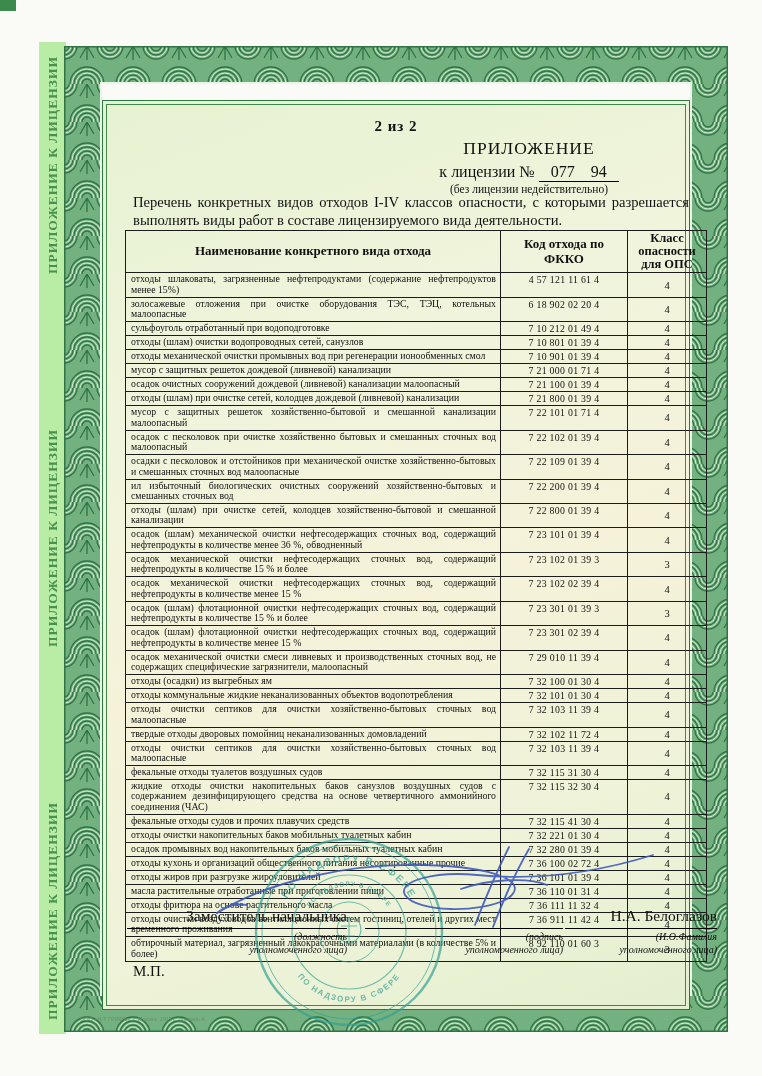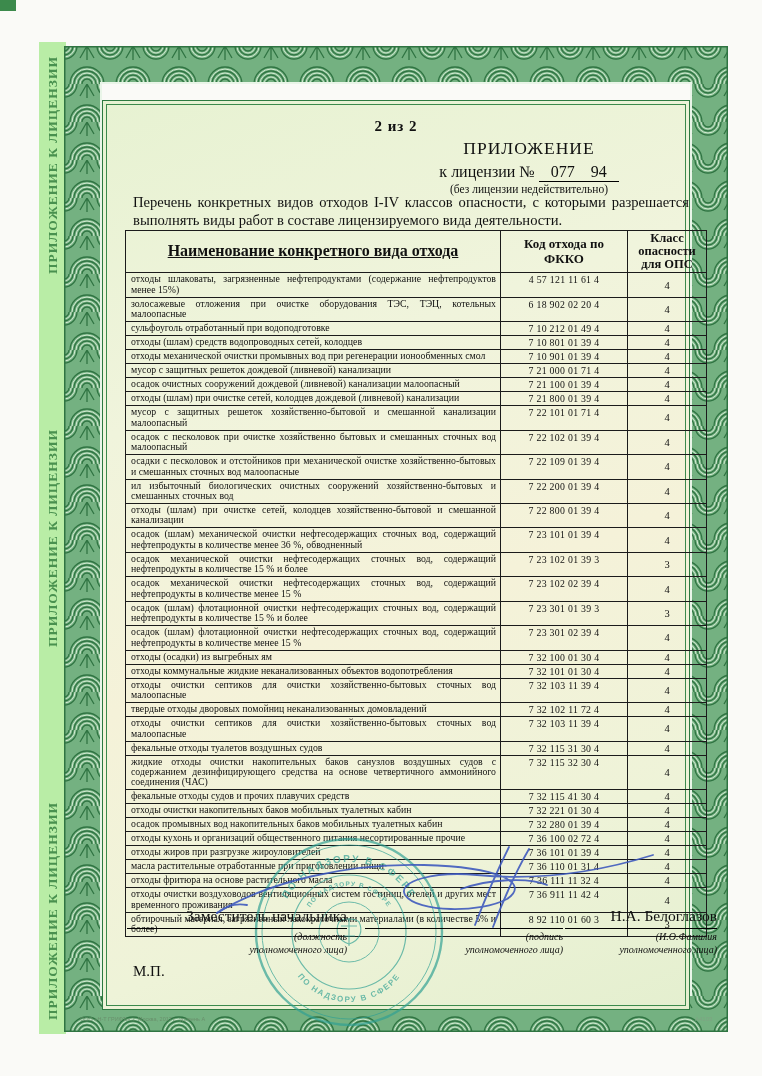--- a/index.html
+++ b/index.html
@@ -49,21 +49,21 @@
 
   .intro{position:absolute;top:93px;left:30px;width:556px;
     font-size:14.6px;line-height:1.22;text-align:justify;}
 
   table.waste{
     position:absolute;top:129px;left:22px;width:562px;
     border-collapse:collapse;table-layout:fixed;
   }
   table.waste th,table.waste td{border:1px solid #1b1b1b;}
   table.waste{border:1.6px solid #1b1b1b;}
-  th.h-name{width:366px;font-size:16px;padding:2px 4px;line-height:1.15;text-decoration:underline;}
+  th.h-name{width:366px;font-size:13px;padding:2px 4px;line-height:1.15;}
   th.h-code{width:122px;font-size:13px;padding:2px 2px;line-height:1.1;}
   th.h-class{width:74px;font-size:12.5px;padding:1px 2px;line-height:1.05;font-family:Liberation Serif, serif;}
   thead th{font-weight:bold;text-align:center;vertical-align:middle;height:36px;}
   td.c-name{font-size:9.8px;line-height:1.07;padding:1px 4px 1.5px 5px;
     text-align:justify;vertical-align:top;}
   td.c-code{font-size:9.8px;padding:1px 2px;text-align:center;vertical-align:top;
     white-space:nowrap;letter-spacing:0.3px;}
   td.c-class{font-size:10.5px;text-align:center;vertical-align:middle;}
 
   
@@ -161,21 +161,21 @@
           <td class="c-name">золосажевые отложения при очистке оборудования ТЭС, ТЭЦ, котельных малоопасные</td>
           <td class="c-code">6 18 902 02 20 4</td>
           <td class="c-class">4</td>
         </tr>
         <tr>
           <td class="c-name">сульфоуголь отработанный при водоподготовке</td>
           <td class="c-code">7 10 212 01 49 4</td>
           <td class="c-class">4</td>
         </tr>
         <tr>
-          <td class="c-name">отходы (шлам) средств водопроводных сетей, колодцев</td>
+          <td class="c-name">отходы (шлам) очистки водопроводных сетей, санузлов</td>
           <td class="c-code">7 10 801 01 39 4</td>
           <td class="c-class">4</td>
         </tr>
         <tr>
           <td class="c-name">отходы механической очистки промывных вод при регенерации ионообменных смол</td>
           <td class="c-code">7 10 901 01 39 4</td>
           <td class="c-class">4</td>
         </tr>
         <tr>
           <td class="c-name">мусор с защитных решеток дождевой (ливневой) канализации</td>
@@ -233,20 +233,25 @@
           <td class="c-class">4</td>
         </tr>
         <tr>
           <td class="c-name">осадок (шлам) флотационной очистки нефтесодержащих сточных вод, содержащий нефтепродукты в количестве 15 % и более</td>
           <td class="c-code">7 23 301 01 39 3</td>
           <td class="c-class">3</td>
         </tr>
         <tr>
           <td class="c-name">осадок (шлам) флотационной очистки нефтесодержащих сточных вод, содержащий нефтепродукты в количестве менее 15 %</td>
           <td class="c-code">7 23 301 02 39 4</td>
+          <td class="c-class">4</td>
+        </tr>
+        <tr>
+          <td class="c-name">осадок механической очистки смеси ливневых и производственных сточных вод, не содержащих специфические загрязнители, малоопасный</td>
+          <td class="c-code">7 29 010 11 39 4</td>
           <td class="c-class">4</td>
         </tr>
         <tr>
           <td class="c-name">отходы (осадки) из выгребных ям</td>
           <td class="c-code">7 32 100 01 30 4</td>
           <td class="c-class">4</td>
         </tr>
         <tr>
           <td class="c-name">отходы коммунальные жидкие неканализованных объектов водопотребления</td>
           <td class="c-code">7 32 101 01 30 4</td>

